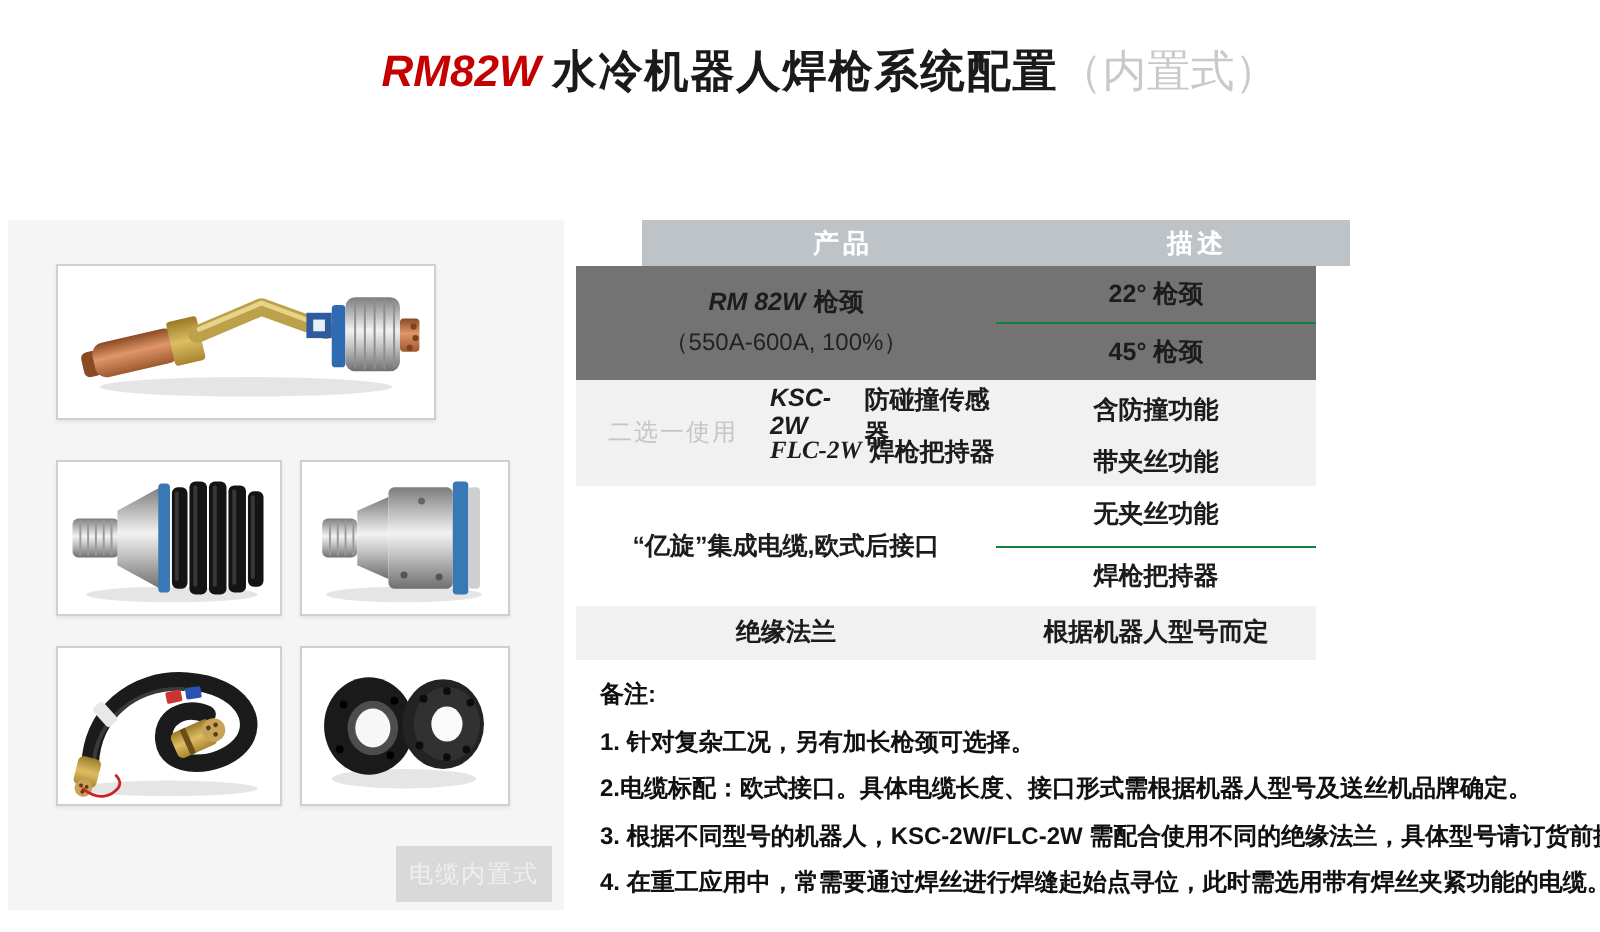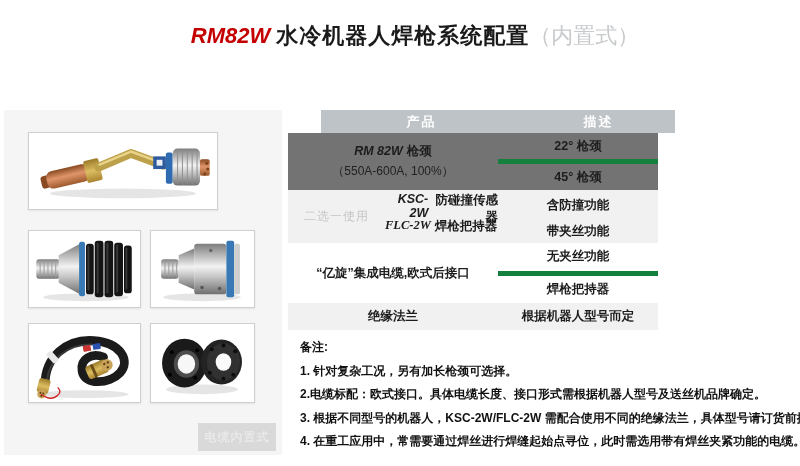--- a/index.html
+++ b/index.html
@@ -32,29 +32,29 @@
            display:flex; color:#ffffff; font-size:13px; font-weight:bold; letter-spacing:2px;margin-left:33px; }
   .th { display:flex; align-items:center; justify-content:center; }
   .th-product { width:210px; } .th-desc { width:160px; }
 
   .row { position:absolute; left:0; width:370px; display:flex; font-size:12.5px; font-weight:bold; }
   .cell { display:flex; flex-direction:column; align-items:center; justify-content:center; }
   .c-product { width:210px; } .c-desc { width:160px; }
   .model { font-style:italic; margin-right:4px; }
   .spec-line { font-weight:400; font-size:12px; margin-top:3px; color:#222; }
   .sub { flex:1; width:100%; display:flex; align-items:center; justify-content:center; }
-  .sub.divided { border-bottom:5px solid #15803d; }
+  .sub.divided { border-bottom:1px solid #15803d; }
 
   .row-neck   { top:23px;  height:57px; background:#737373; }
   .group      { position:absolute; left:0; top:80px; width:370px; height:53px; background:#f1f1f1; }
   .group-label{ position:absolute; left:16px; top:0; height:53px; display:flex; align-items:center;
                 color:#c5c5c5; font-size:12px; letter-spacing:1px; }
   .grow { position:absolute; left:0; width:370px; height:26px; display:flex; font-size:12.5px; font-weight:bold; }
   .grow .c-product { align-items:flex-start; padding-left:97px; flex-direction:row; justify-content:flex-start; }
-  .grow1 { top:2px;text-align:right; } .grow2 { top:28px;font-family:Liberation Serif, serif; }
+  .grow1 { top:2px; } .grow2 { top:28px;font-family:Liberation Serif, serif; }
   .row-cable  { top:133px; height:60px; background:#ffffff; }
   .row-flange { top:193px; height:27px; background:#f1f1f1; }
 
   
   .notes { position:absolute; left:300px; top:336px; width:498px; color:#111;
            font-size:12px; font-weight:bold; }
   .note-line { height:23.5px; line-height:23.5px; white-space:nowrap; }
   .n-model { }
 
   .img-shadow { opacity:0.10; }

